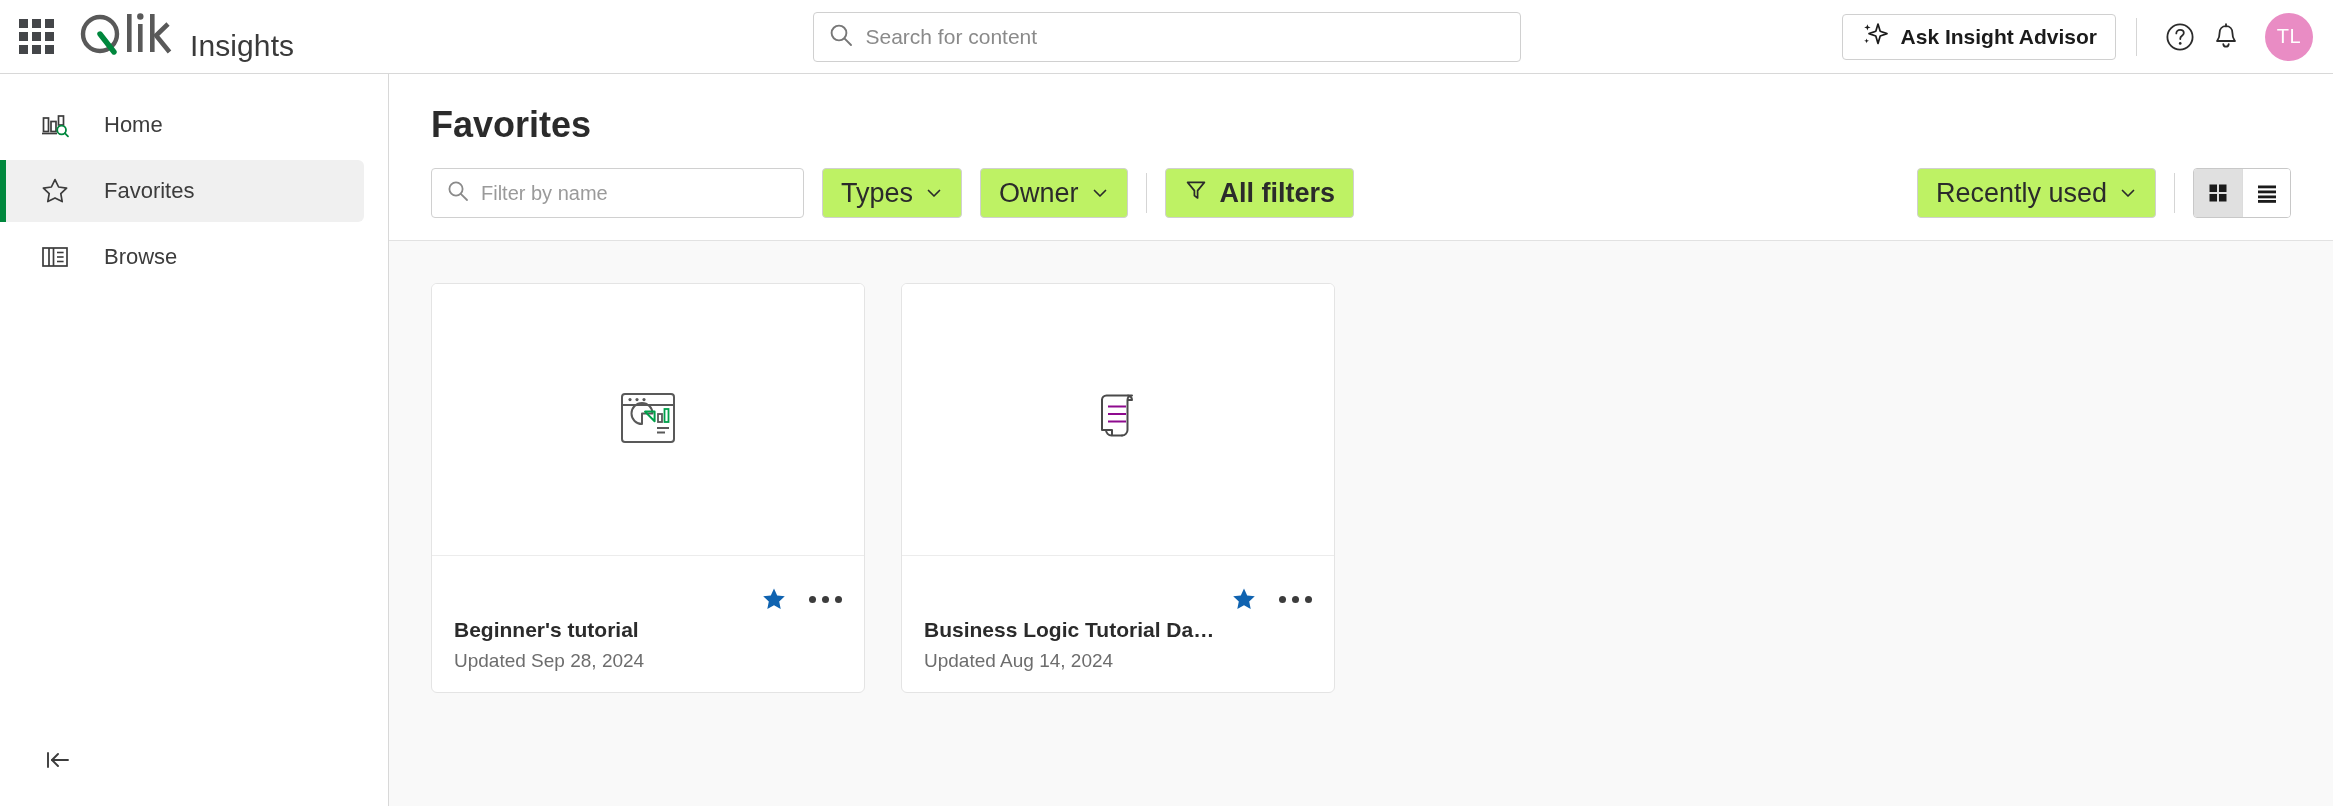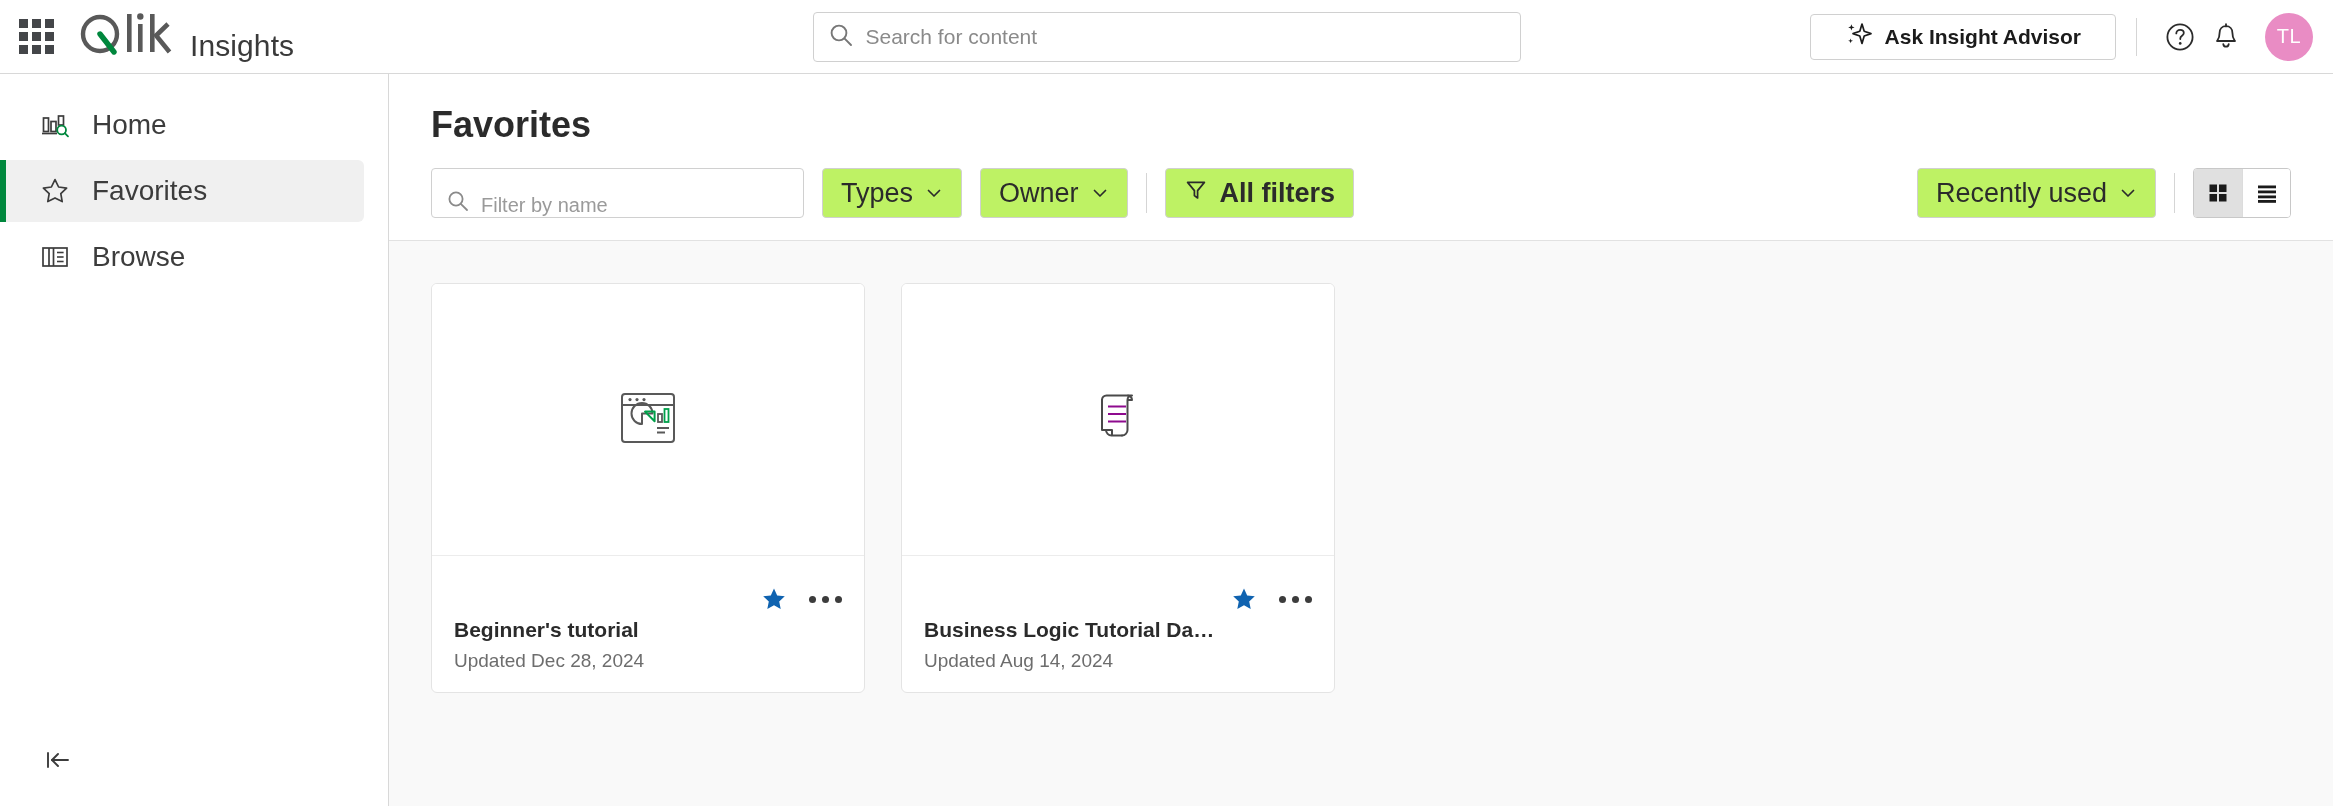--- a/index.html
+++ b/index.html
@@ -42,21 +42,21 @@
   .searchbox input {
     border: none; outline: none; flex: 1; font-size: 21px; color: #a16207;
     font-family: "Liberation Sans", sans-serif; margin-left: 12px; background: transparent;
   }
   .searchbox input::placeholder { color: #8a8a8a; }
   .topright {
     margin-left: auto; display: flex; align-items: center; gap: 0; padding-right: 20px;
   }
   .advisor-btn {
     display: flex; align-items: center; gap: 12px;
-    height: 46px; padding: 0 34px; border: 1px solid #d0d0d0; border-radius: 4px;
+    height: 46px; padding: 0 18px; border: 1px solid #d0d0d0; border-radius: 4px;
     background: #fff; cursor: pointer; font-size: 21px; color: #1b1b1b; font-weight: bold;
     font-family: "Liberation Sans", sans-serif;
   }
   .vdivider { width: 1px; height: 38px; background: #d5d5d5; margin: 0 20px; }
   .icon-btn {
     width: 46px; height: 46px; display: flex; align-items: center; justify-content: center;
     cursor: pointer; border-radius: 50%; background: transparent;
   }
   .avatar {
     width: 48px; height: 48px; border-radius: 50%; background: #e98cc4;
@@ -76,36 +76,36 @@
   .nav-item {
     display: flex; align-items: center; height: 62px; margin: 0 24px 0 0;
     border-radius: 0 6px 6px 0; cursor: pointer; position: relative; padding-left: 38px;
   }
   .nav-item + .nav-item { margin-top: 4px; }
   .nav-item.selected { background: #f0f0f0; }
   .nav-item.selected::before {
     content: ""; position: absolute; left: 0; top: 0; bottom: 0; width: 6px; background: #00873d;
   }
   .nav-icon { width: 34px; height: 34px; display: flex; align-items: center; justify-content: center; }
-  .nav-label { font-size: 28px; color: #3c3c3c; margin-left: 20px; }
+  .nav-label { font-size: 22px; color: #3c3c3c; margin-left: 32px; }
   .collapse-btn {
     position: absolute; left: 38px; bottom: 26px; width: 40px; height: 40px;
     display: flex; align-items: center; justify-content: center; cursor: pointer;
   }
 
   
   .main { flex: 1; display: flex; flex-direction: column; background: #ffffff; min-width: 0; }
   .main-head { background: #ffffff; padding: 0 0 0 42px; }
   .page-title { font-size: 36px; color: #2b2b2b; font-weight: bold; padding-top: 30px; }
   .toolbar {
     display: flex; align-items: center; height: 94px; padding-right: 42px;
   }
   .filter-input {
     width: 373px; height: 50px; border: 1px solid #d0d0d0; border-radius: 4px;
-    display: flex; align-items: flex-end; padding: 0 14px; background: #fff;
+    display: flex; align-items: center; padding: 0 14px; background: #fff;
   }
   .filter-input input {
     border: none; outline: none; flex: 1; font-size: 20px; color: #3c3c3c;
     font-family: "Liberation Sans", sans-serif; margin-left: 11px; background: transparent;
   }
   .filter-input input::placeholder { color: #9a9a9a; }
   .pill {
     height: 50px; display: flex; align-items: center; gap: 12px;
     padding: 0 18px; border: 1px solid #d0d0d0; border-radius: 4px; background: #bef264;
     cursor: pointer; font-size: 27px; color: #2b2b2b; margin-left: 18px;
@@ -379,21 +379,21 @@
                   <rect x="46" y="32" width="4" height="8" fill="none" stroke="#595959" stroke-width="1.8"></rect>
                   <rect x="52.5" y="27" width="4" height="13" fill="none" stroke="#00a04a" stroke-width="1.8"></rect>
                   <line x1="45" y1="46" x2="57" y2="46" stroke="#595959" stroke-width="1.8"></line>
                   <line x1="45" y1="50.5" x2="53" y2="50.5" stroke="#595959" stroke-width="1.8"></line>
                 </svg>
               </span>
             </div>
             <div class="card-foot">
               <div class="card-text">
                 <div class="card-title">Beginner's tutorial</div>
-                <div class="card-sub">Updated Dec 28, 2024</div>
+                <div class="card-sub">Updated Sep 28, 2024</div>
               </div>
               <div class="card-actions">
                 <span class="star-btn">
                   <svg width="26" height="26" viewBox="0 0 26 26">
                     <path d="M13 2.4 L16.2 9.4 L23.8 10.3 L18.2 15.4 L19.7 23 L13 19.2 L6.3 23 L7.8 15.4 L2.2 10.3 L9.8 9.4 Z" fill="#1063b0"></path>
                   </svg>
                 </span>
                 <span class="more-btn dots">
                   <i></i>
                   <i></i>

